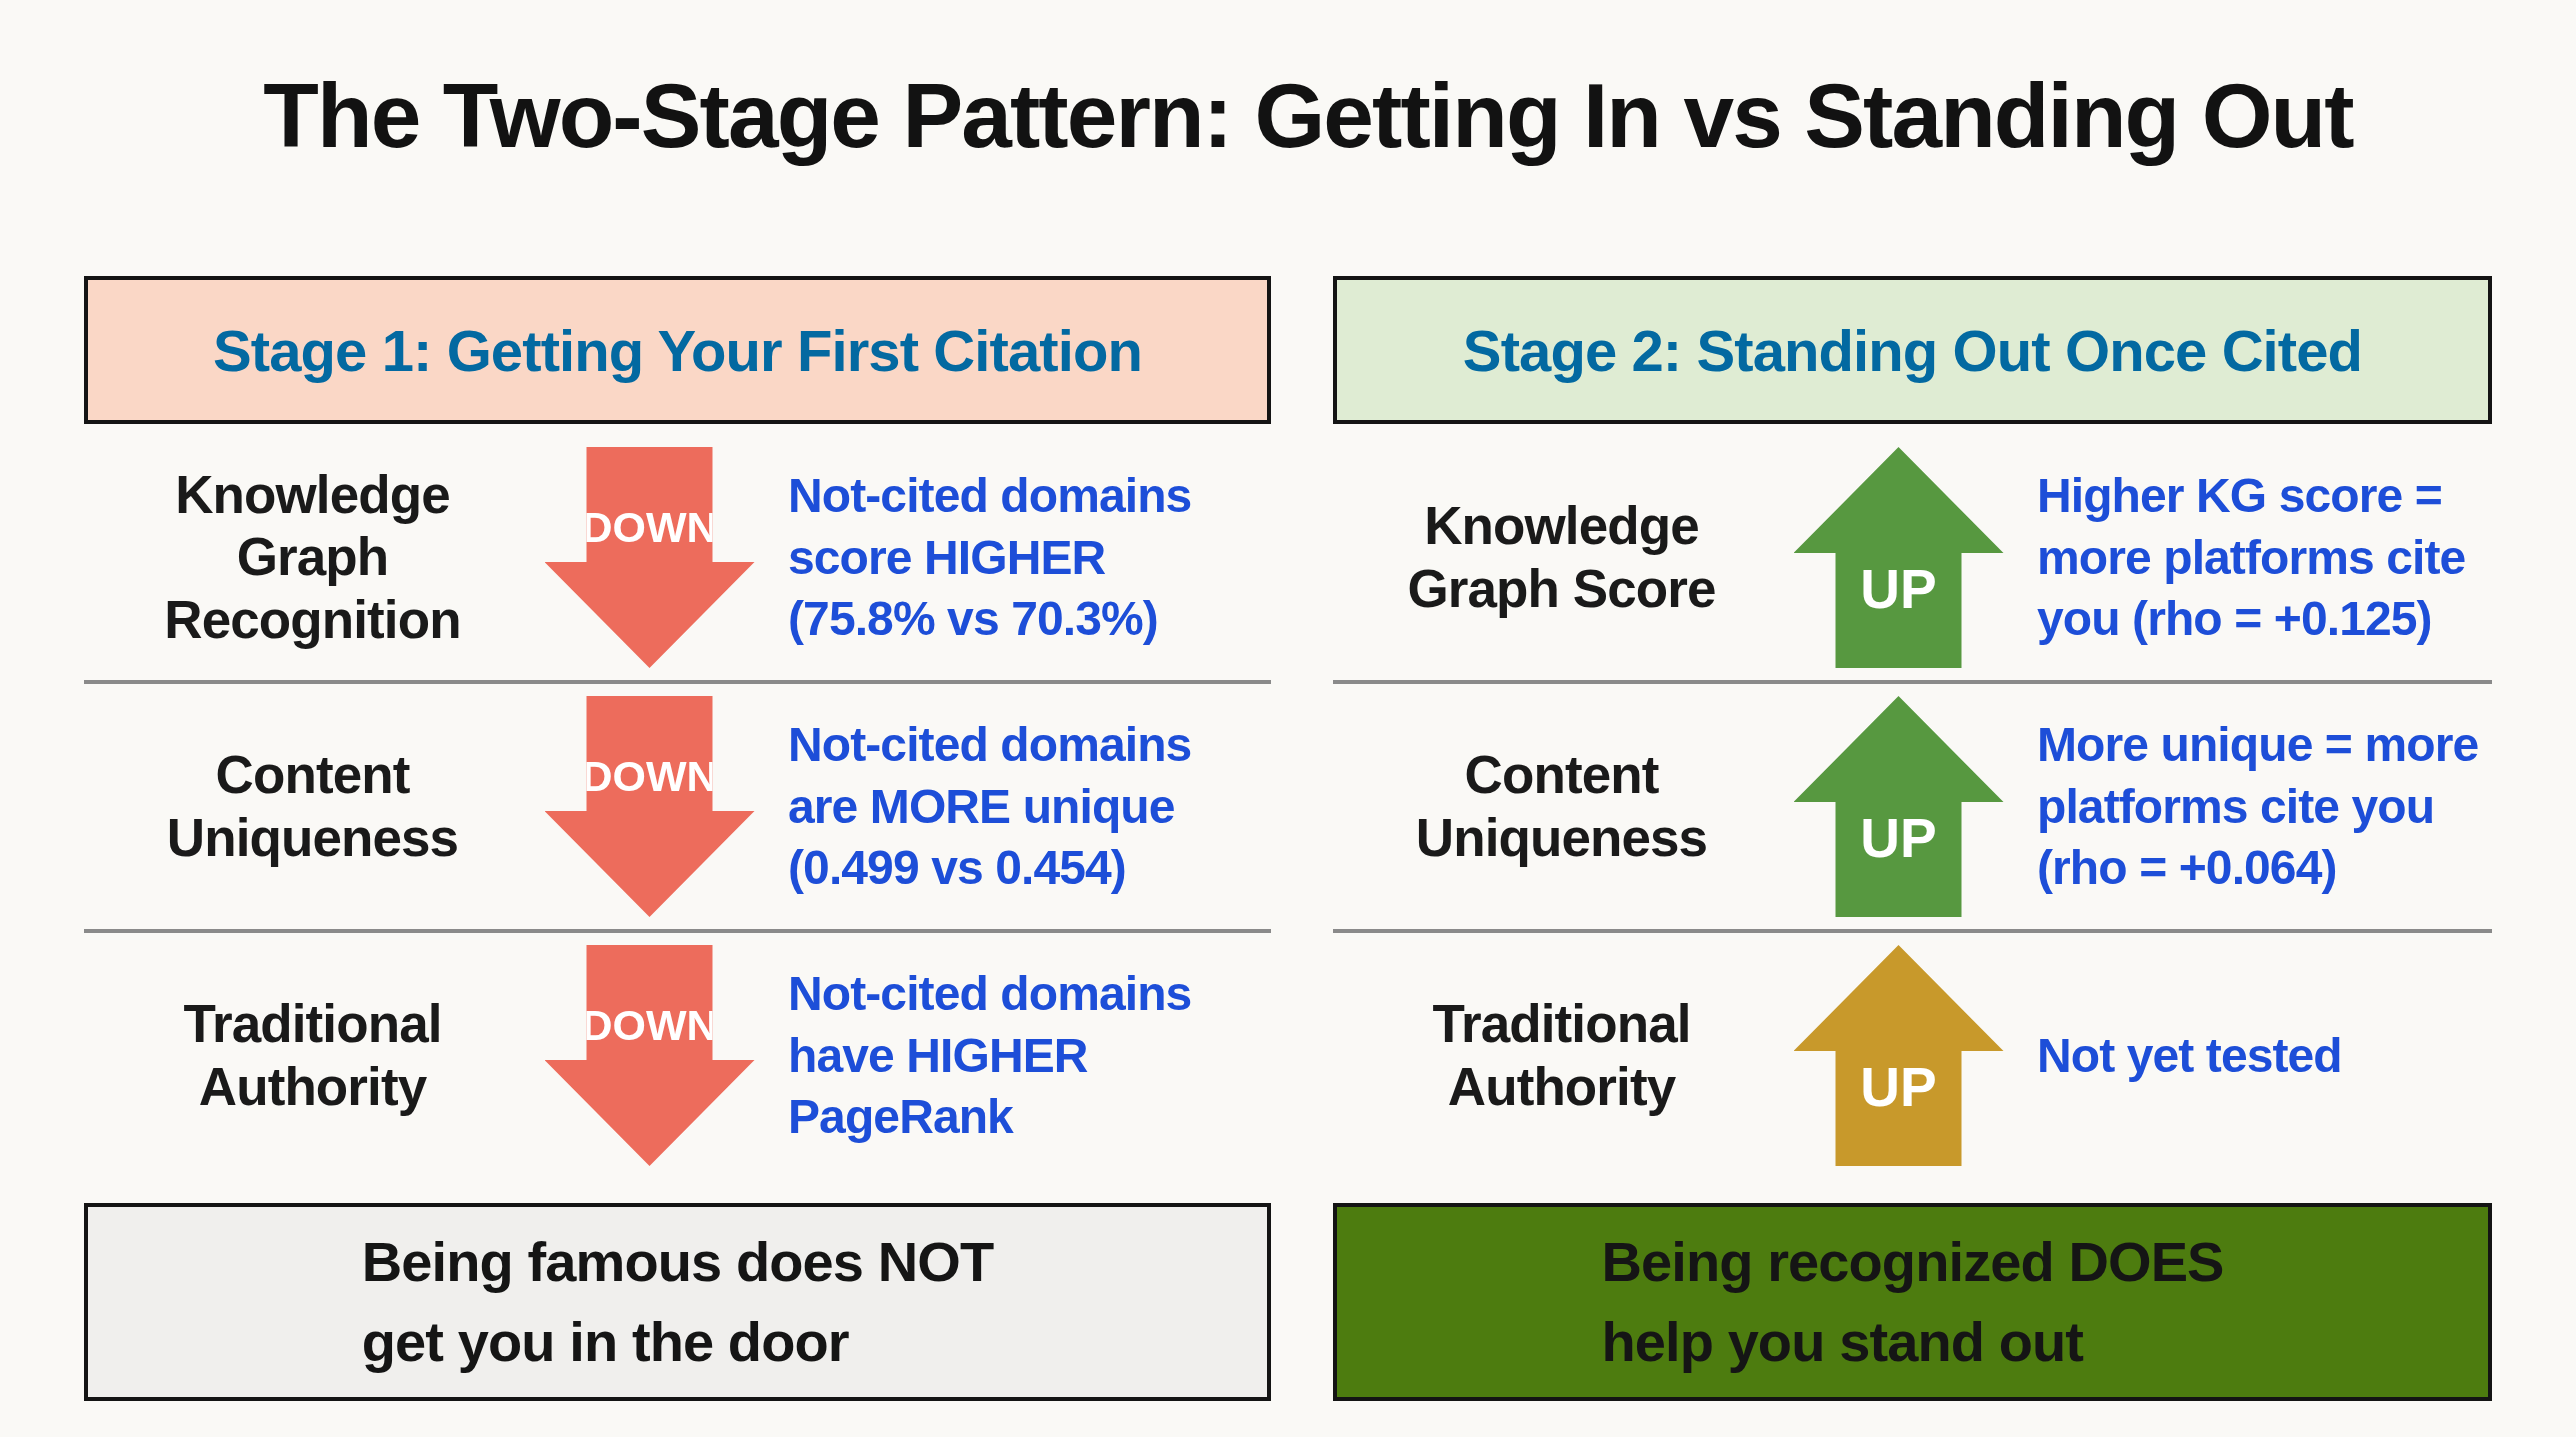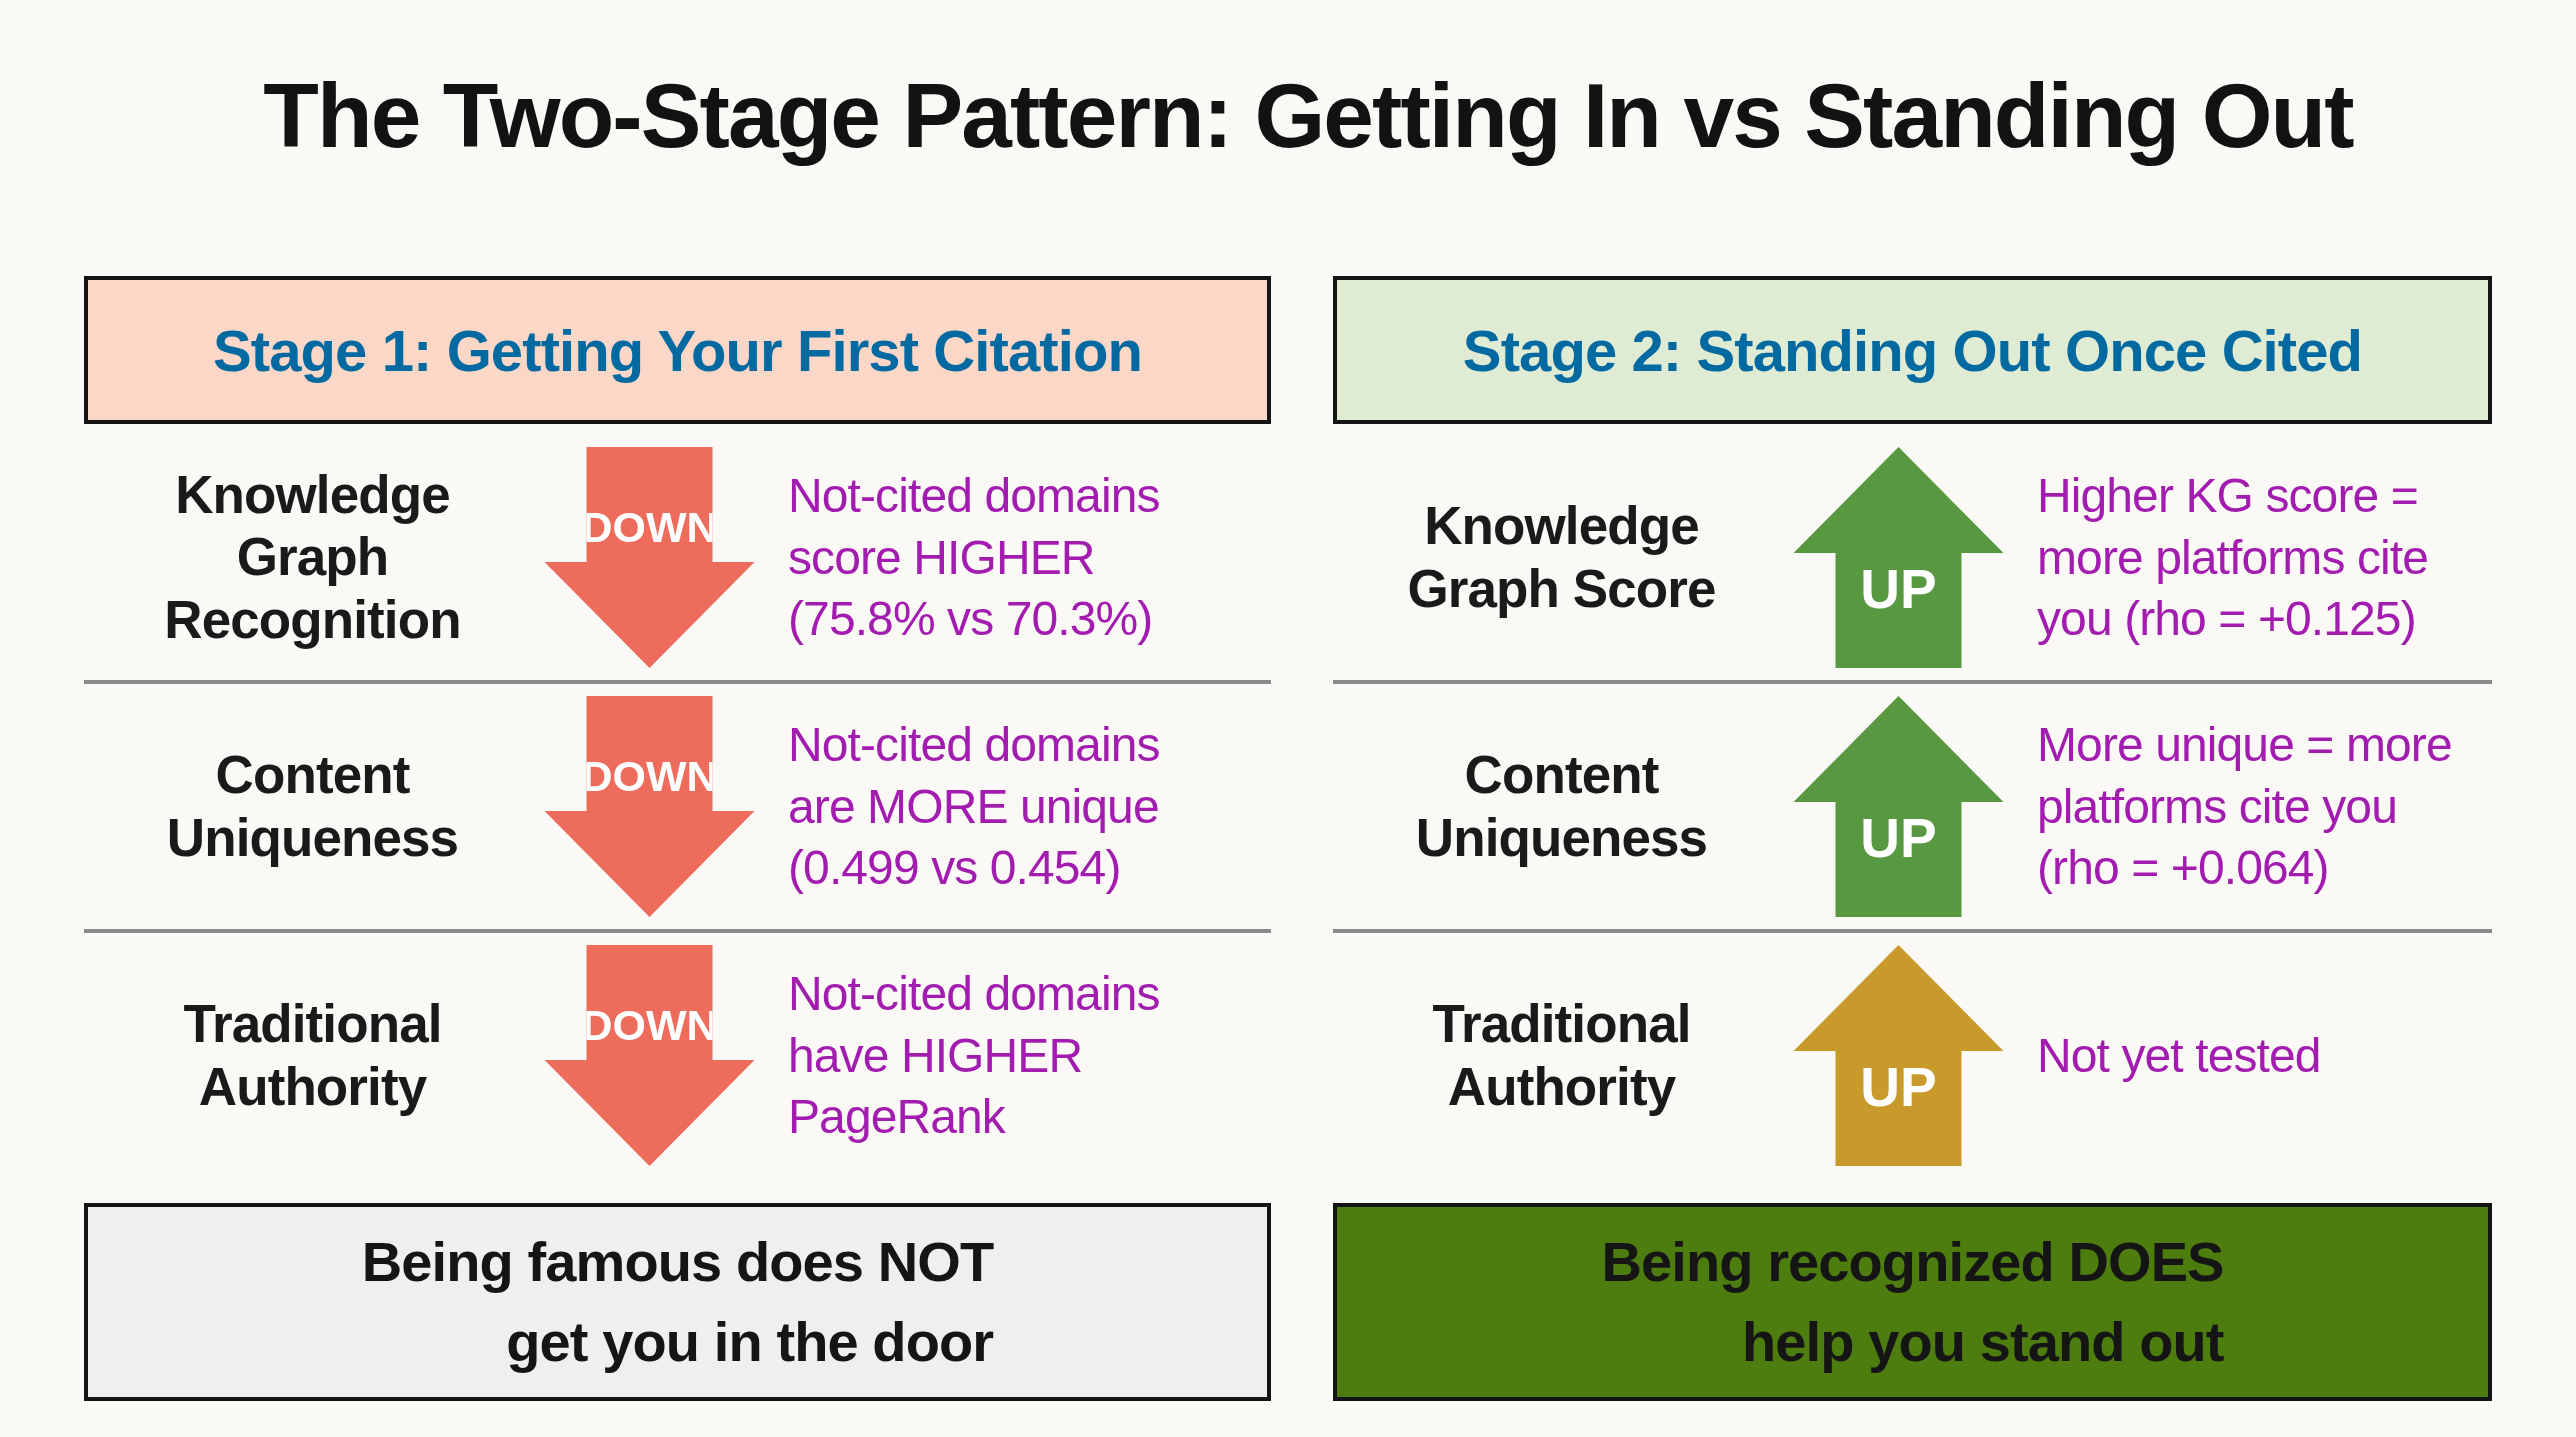--- a/index.html
+++ b/index.html
@@ -64,29 +64,30 @@
   }
   .arrow.down .dir{top:56px;}
   .arrow.up .dir{top:110px;font-size:55px;}
   .finding{
     flex:1;
     padding-left:30px;
     font-size:48px;
     line-height:1.28;
     letter-spacing:-0.9px;
     white-space:pre-line;
-    color:#a21caf;
+    color:#1d4ed8;
+    font-weight:bold;
   }
   .conclusion{
     position:absolute;left:0;right:0;top:927px;
     box-sizing:border-box;
     height:198px;
     border:4.7px solid #141414;
     display:flex;align-items:center;justify-content:center;
-    text-align:right;
+    text-align:left;
     font-size:56px;font-weight:bold;
     line-height:1.42;
     letter-spacing:-0.9px;
     white-space:pre-line;
     color:#151515;
   }
 </style>
 </head>
 <body>
 

